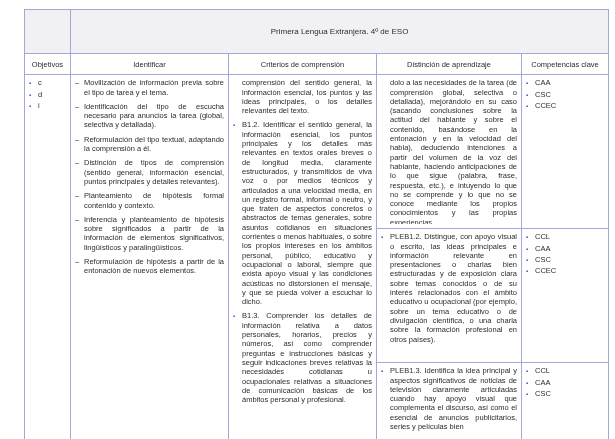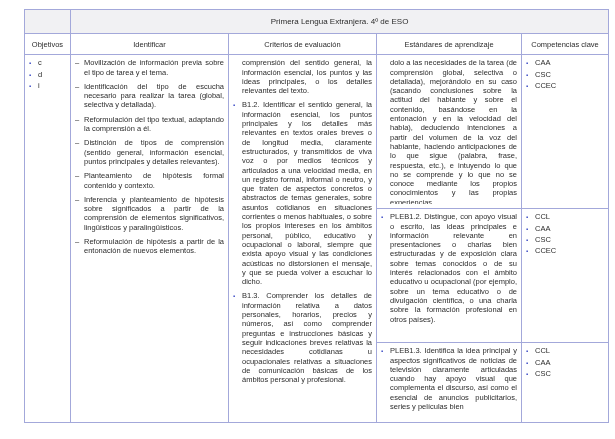--- a/index.html
+++ b/index.html
@@ -22,21 +22,21 @@
     vertical-align:top;
     padding:3px 4px;
     font-size:7.5px;
     line-height:9.3px;
     color:var(--text);
     overflow:hidden;
   }
   td.title-cell, td.corner-cell{
     background:var(--titlebg);
     text-align:center;vertical-align:middle;
-    font-size:8px;padding:7px;
+    font-size:8px;padding:17px;
   }
   td.head-cell{
     text-align:center;vertical-align:middle;
     font-size:7.5px;padding:4px;background:#ffffff;
   }
   .wrap{overflow:hidden;}
   .h-full{max-height:356px;}
   .h-r1{max-height:146px;}
   .h-r2{max-height:126px;}
   .h-r3{max-height:72px;}
@@ -71,22 +71,22 @@
     <col style="width:87px">
   </colgroup>
   <tbody>
       <tr style="height:22px">
     <td class="corner-cell"></td>
     <td class="title-cell" colspan="4">Primera Lengua Extranjera. 4º de ESO</td>
   </tr>
   <tr style="height:21px">
     <td class="head-cell">Objetivos</td>
     <td class="head-cell">Identificar</td>
-    <td class="head-cell">Criterios de evaluación</td>
-    <td class="head-cell">Estándares de aprendizaje</td>
+    <td class="head-cell">Criterios de comprensión</td>
+    <td class="head-cell">Distinción de aprendizaje</td>
     <td class="head-cell">Competencias clave</td>
   </tr>
   <tr style="height:154px">
     <td rowspan="3">
       <div class="wrap h-full sq plain">
 
           <div class="item">
             <span class="marker">▪</span>
             <span>c</span>
           </div>
@@ -105,41 +105,41 @@
     <td rowspan="3">
       <div class="wrap h-full gap-lg">
 
           <div class="item">
             <span class="marker">–</span>
             <span>Movilización de información previa sobre el tipo de tarea y el tema.</span>
           </div>
 
           <div class="item">
             <span class="marker">–</span>
-            <span>Identificación del tipo de escucha necesario para realizar la tarea (global, selectiva y detallada).</span>
+            <span>Identificación del tipo de escucha necesario para anuncios la tarea (global, selectiva y detallada).</span>
           </div>
 
           <div class="item">
             <span class="marker">–</span>
             <span>Reformulación del tipo textual, adaptando la comprensión a él.</span>
           </div>
 
           <div class="item">
             <span class="marker">–</span>
             <span>Distinción de tipos de comprensión (sentido general, información esencial, puntos principales y detalles relevantes).</span>
           </div>
 
           <div class="item">
             <span class="marker">–</span>
             <span>Planteamiento de hipótesis formal contenido y contexto.</span>
           </div>
 
           <div class="item">
             <span class="marker">–</span>
-            <span>Inferencia y planteamiento de hipótesis sobre significados a partir de la comprensión de elementos significativos, lingüísticos y paralingüísticos.</span>
+            <span>Inferencia y planteamiento de hipótesis sobre significados a partir de la información de elementos significativos, lingüísticos y paralingüísticos.</span>
           </div>
 
           <div class="item">
             <span class="marker">–</span>
             <span>Reformulación de hipótesis a partir de la entonación de nuevos elementos.</span>
           </div>
         </div>
     </td>
     <td rowspan="3">
       <div class="wrap h-full sq gap-lg">

